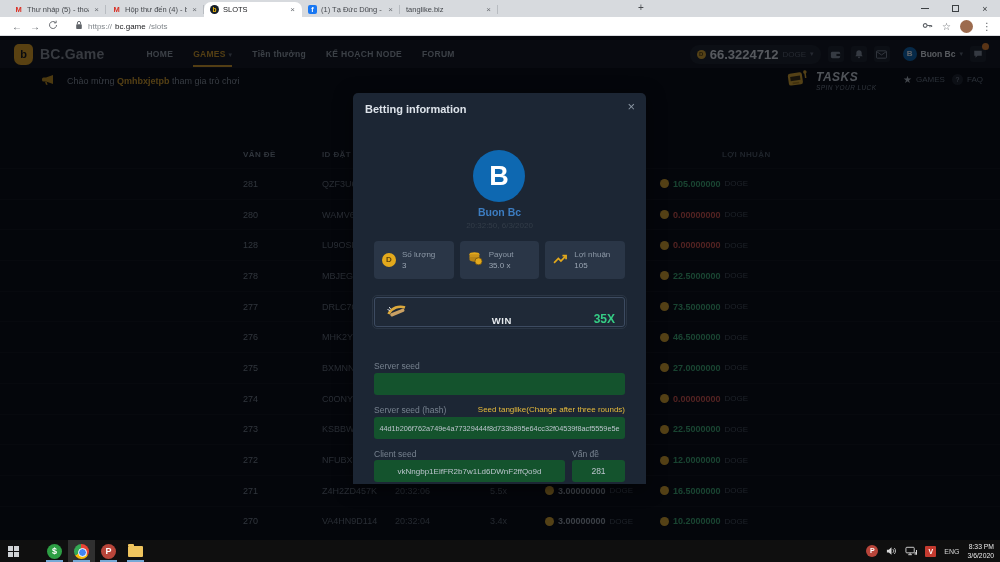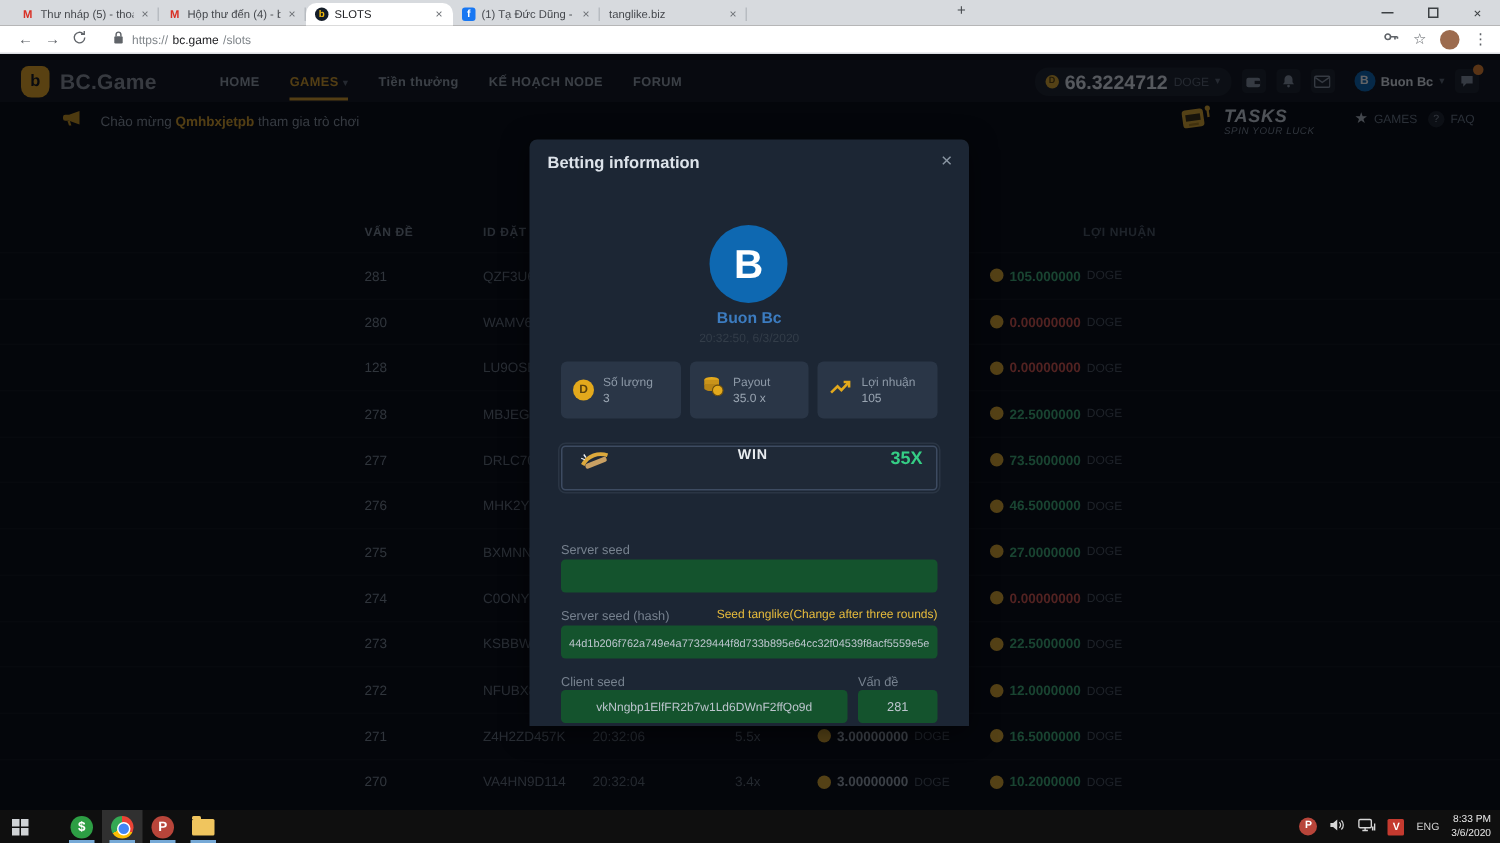--- a/index.html
+++ b/index.html
@@ -90,21 +90,21 @@
   .m-close{position:absolute;right:11px;top:6px;font-size:13px;color:#8a96a3;cursor:pointer}
   .m-avatar{position:absolute;left:120px;top:57px;width:52px;height:52px;border-radius:50%;background:#0e68b1;color:#fff;font-size:27px;font-weight:bold;display:flex;align-items:center;justify-content:center}
   .m-name{position:absolute;left:0;right:0;top:113px;text-align:center;font-size:10.5px;font-weight:bold;color:#3c7cc0}
   .m-time{position:absolute;left:0;right:0;top:128px;text-align:center;font-size:8px;color:#333d49}
   .m-stats{position:absolute;left:21px;right:21px;top:148px;height:38px;display:flex;gap:6px}
   .m-card{flex:1;background:#2a3647;border-radius:4px;display:flex;align-items:center;gap:6px;padding:0 8px}
   .m-card .col{display:flex;flex-direction:column;gap:2px}
   .m-card-label{font-size:8px;color:#8d99a7}
   .m-card-value{font-size:8px;color:#9aa5b2}
   .coin-lg{width:14px;height:14px;border-radius:50%;background:#e3a91c;color:#5c430c;font-size:8px;font-weight:bold;text-align:center;line-height:14px;flex:0 0 14px}
-  .m-win{position:absolute;left:21px;right:21px;top:204px;height:30px;background:#1f2937;border:1px solid #3d4b61;outline:1px solid #2a3544;outline-offset:1px;border-radius:3px;display:flex;align-items:flex-start;padding:0 9px}
+  .m-win{position:absolute;left:21px;right:21px;top:204px;height:30px;background:#1f2937;border:1px solid #3d4b61;outline:1px solid #2a3544;outline-offset:1px;border-radius:3px;display:flex;align-items:flex-end;padding:0 9px}
   .m-win-label{flex:1;text-align:center;font-size:9.5px;font-weight:bold;color:#e7ebef;letter-spacing:.5px}
   .m-win-mult{font-size:12px;font-weight:bold;color:#35cd85}
   .m-share{position:absolute;left:21px;right:21px;top:247px;height:16px;display:flex;align-items:center;justify-content:center}
   .m-share::before{content:"";position:absolute;left:0;right:0;top:8px;border-top:1px dashed #2c3847}
   .share-chip{position:relative;background:#1c2634;padding:0 7px;display:flex;align-items:center;gap:5px;cursor:pointer}
   .share-label{font-size:9px;color:#c7ccd3}
   .tw-circ{width:15px;height:15px;border-radius:50%;background:#1da1f2;display:flex;align-items:center;justify-content:center}
   .m-label{position:absolute;font-size:8.5px;color:#77828f}
   .m-input{position:absolute;height:22px;background:#14532d;border-radius:3px;display:flex;align-items:center;justify-content:center;color:#bcc5cd}
   .seed-settings{position:absolute;right:21px;top:312px;font-size:8px;color:#e8bc3c;cursor:pointer}

